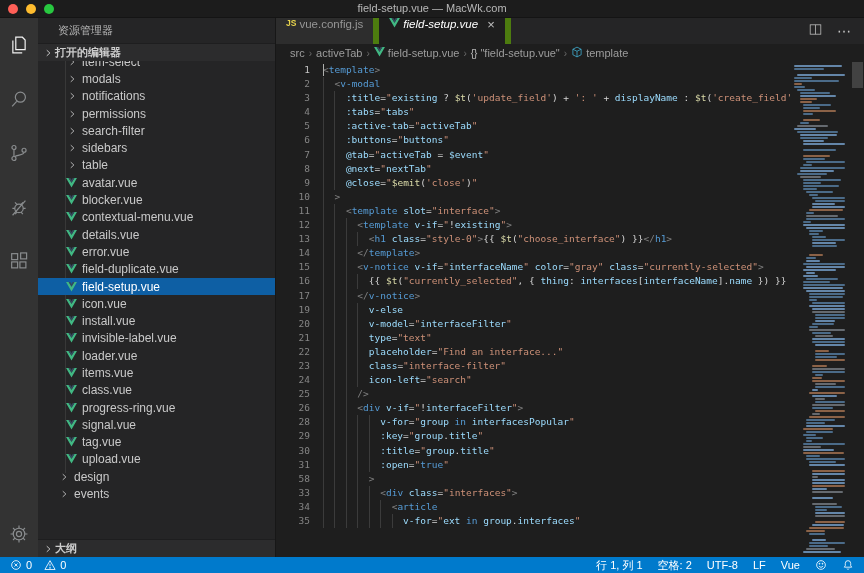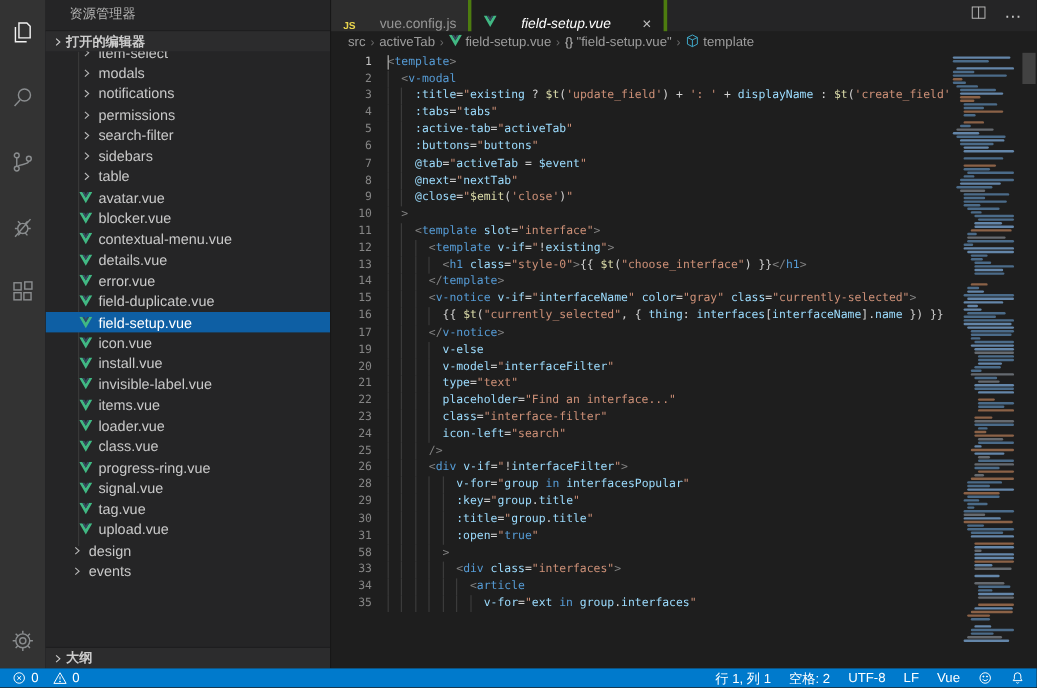--- a/index.html
+++ b/index.html
@@ -36,21 +36,21 @@
   .tree-row{height:17.3px;display:flex;align-items:center;font-size:12px;color:#c9c9c9;white-space:nowrap;cursor:pointer;position:relative}
   .tree-row.selected{background:#0e5fa4;color:#ffffff}
   .tree-row.partial{margin-top:-8px}
   .tico{width:15px;flex:0 0 15px;display:flex;justify-content:center;align-items:center;margin-right:3px}
   .outline-row,.npm-row{flex:0 0 18px}
 
   
   .editor-col{flex:1;display:flex;flex-direction:column;min-width:0;background:#1e1e1e}
   .tabbar{flex:0 0 26px;background:#252526;display:flex;align-items:stretch}
   .tabs{display:flex}
-  .tab{display:flex;align-items:flex-end;gap:20px;padding:0 10px;font-size:11.5px;background:#2d2d2d;color:#969696;border-right:3px solid #4d7c0f;cursor:pointer;white-space:nowrap}
+  .tab{display:flex;align-items:flex-start;gap:3px;padding:0 10px;font-size:11.5px;background:#2d2d2d;color:#969696;border-right:6px solid #4d7c0f;cursor:pointer;white-space:nowrap}
   .tab.active{background:#1e1e1e;color:#ffffff}
   .tab.active .tab-label{font-style:italic}
   .tab-close{margin-left:6px;color:#c0c0c0;font-size:13px;line-height:1;cursor:pointer}
   .js-badge{color:#e8d44d;font-weight:bold;font-size:8.5px;letter-spacing:0}
   .tab-actions{margin-left:auto;display:flex;align-items:center;gap:14px;padding-right:12px;color:#c5c5c5}
   .tab-actions svg{stroke:#c5c5c5;fill:none;stroke-width:1.2}
   .ellipsis{font-size:14px;letter-spacing:1px;color:#c5c5c5;cursor:pointer}
 
   .breadcrumb{flex:0 0 18px;display:flex;align-items:center;font-size:11px;color:#9d9d9d;padding-left:14px;white-space:nowrap}
   .bc-item{display:flex;align-items:center;gap:3px;cursor:pointer}
@@ -78,20 +78,28 @@
   .sb-left{display:flex;align-items:center;gap:4px}
   .sb-item{display:flex;align-items:center;gap:3px;cursor:pointer}
   .sb-right{margin-left:auto;display:flex;align-items:center;gap:15px}
   .statusbar svg{display:block}
 </style>
 </head>
 <body>
 
 <div class="window">
 
+  <div class="titlebar">
+    <div class="lights">
+      <span class="light l-close"></span>
+      <span class="light l-min"></span>
+      <span class="light l-zoom"></span>
+    </div>
+    <div class="win-title">field-setup.vue — MacWk.com</div>
+  </div>
 
   <div class="main">
     <nav class="activitybar">
       <div class="act active">
         <svg width="22" height="22" viewBox="0 0 24 24">
             <path d="M8.5 3.5h7.2l3 3V17H8.5z"></path>
             <path d="M5.3 7v13.5h10.2"></path>
           </svg>
       </div>
       <div class="act">
@@ -292,30 +300,30 @@
             </span>
             <span>invisible-label.vue</span>
           </div>
           <div class="tree-row" style="padding-left: 26px;">
             <span class="tico">
               <svg width="11" height="10" viewBox="0 0 12 11">
                 <path d="M0 0h2.8L6 5.2 9.2 0H12L6 10.4z" fill="#41b883"></path>
                 <path d="M2.8 0h1.9L6 2.2 7.3 0h1.9L6 5.2z" fill="#35495e"></path>
               </svg>
             </span>
+            <span>loader.vue</span>
+          </div>
+          <div class="tree-row" style="padding-left: 26px;">
+            <span class="tico">
+              <svg width="11" height="10" viewBox="0 0 12 11">
+                <path d="M0 0h2.8L6 5.2 9.2 0H12L6 10.4z" fill="#41b883"></path>
+                <path d="M2.8 0h1.9L6 2.2 7.3 0h1.9L6 5.2z" fill="#35495e"></path>
+              </svg>
+            </span>
             <span>items.vue</span>
-          </div>
-          <div class="tree-row" style="padding-left: 26px;">
-            <span class="tico">
-              <svg width="11" height="10" viewBox="0 0 12 11">
-                <path d="M0 0h2.8L6 5.2 9.2 0H12L6 10.4z" fill="#41b883"></path>
-                <path d="M2.8 0h1.9L6 2.2 7.3 0h1.9L6 5.2z" fill="#35495e"></path>
-              </svg>
-            </span>
-            <span>loader.vue</span>
           </div>
           <div class="tree-row" style="padding-left: 26px;">
             <span class="tico">
               <svg width="11" height="10" viewBox="0 0 12 11">
                 <path d="M0 0h2.8L6 5.2 9.2 0H12L6 10.4z" fill="#41b883"></path>
                 <path d="M2.8 0h1.9L6 2.2 7.3 0h1.9L6 5.2z" fill="#35495e"></path>
               </svg>
             </span>
             <span>class.vue</span>
           </div>

